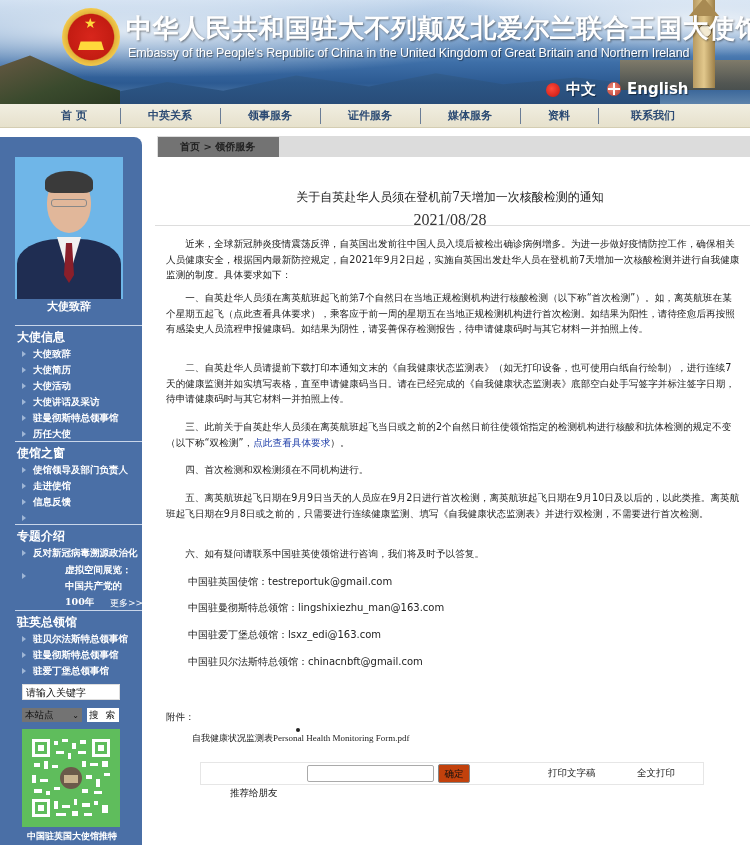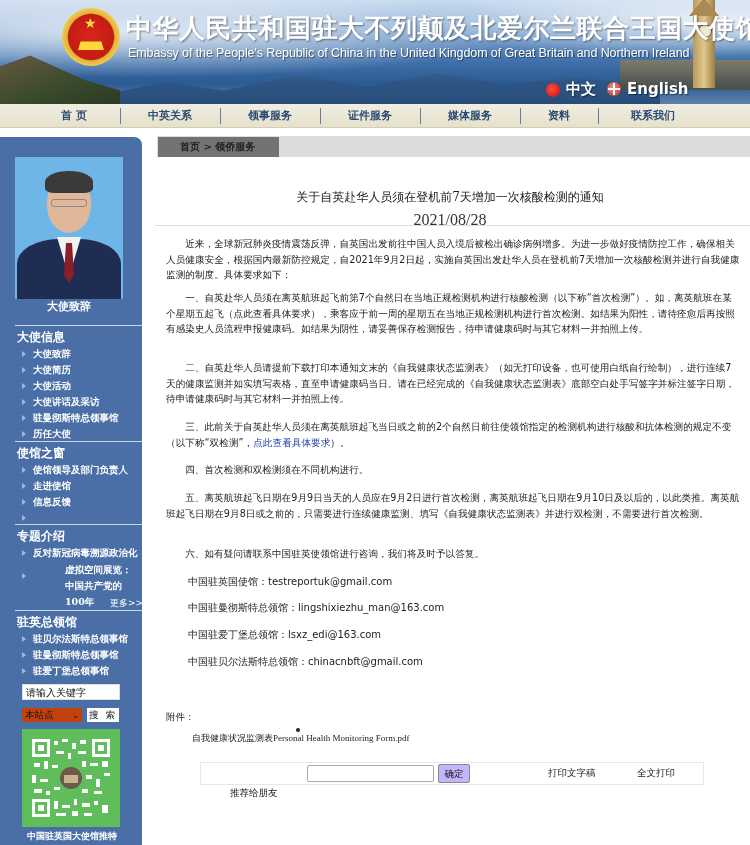--- a/index.html
+++ b/index.html
@@ -59,21 +59,21 @@
 
   .sb-rule { position:absolute; left:15px; width:127px; height:1px; background:#c9d6ea; }
   .sb-heading { position:absolute; left:17px; font-family:"DejaVu Serif", serif; font-size:12px; font-weight:bold; color:#fff; }
   .sb-link { position:absolute; left:22px; font-family:"DejaVu Serif", serif; font-size:9.5px; color:#fff; font-weight:bold; display:flex; align-items:flex-start; cursor:pointer; white-space:nowrap; }
   .sb-link .arrow { width:0; height:0; border-left:4px solid #9fb6d6; border-top:3px solid transparent; border-bottom:3px solid transparent; margin-right:7px; margin-top:3px; flex:none; }
   .sb-link.multi { white-space:normal; width:118px; line-height:16px; }
   .sb-link.multi .arrow { margin-top:11px; }
   .more { position:absolute; left:110px; top:597px; font-family:"DejaVu Serif", serif; font-size:9px; color:#fff; cursor:pointer; }
 
   .search-input { position:absolute; left:22px; top:684px; width:98px; height:16px; background:#fff; border:1px solid #ddd; font-size:10px; color:#111; padding:1px 3px; font-family:"DejaVu Sans", sans-serif; }
-  .site-select { position:absolute; left:22px; top:708px; width:60px; height:14px; background:#c2410c; font-size:9.5px; color:#111; display:flex; align-items:center; justify-content:space-between; padding:0 3px; cursor:pointer; }
+  .site-select { position:absolute; left:22px; top:708px; width:60px; height:14px; background:#737373; font-size:9.5px; color:#111; display:flex; align-items:center; justify-content:space-between; padding:0 3px; cursor:pointer; }
   .site-select .caret { font-size:8px; }
   .search-btn { position:absolute; left:87px; top:708px; width:32px; height:14px; background:#fff; font-size:9.5px; color:#111; text-align:center; line-height:14px; cursor:pointer; letter-spacing:2px; }
   .qr { position:absolute; left:22px; top:729px; width:98px; height:98px; background:#5fbd5c; }
   .qr svg { position:absolute; left:10px; top:10px; }
   .qr-caption { position:absolute; left:16px; top:830px; width:112px; text-align:center; font-size:9px; font-weight:bold; color:#fff; font-family:"DejaVu Serif", serif; }
 
   
   .crumb-bar { position:absolute; left:157px; top:136px; width:593px; height:21px; background:#dcdcdc; }
   .crumb-tab { position:absolute; left:157px; top:136px; width:122px; height:21px; background:#737373; border-left:1px solid #ddd; border-top:1px solid #ddd; font-family:"DejaVu Serif", serif; font-size:10px; font-weight:bold; color:#222; line-height:20px; padding-left:22px; }
   .crumb-tab .home { cursor:pointer; }
@@ -87,21 +87,21 @@
   .contact { position:absolute; left:188px; font-size:10px; color:#222; white-space:nowrap; }
   .contact .email { cursor:pointer; }
 
   .attach-label { position:absolute; left:166px; top:711px; font-family:"DejaVu Serif", serif; font-size:9.5px; color:#222; }
   .attach-item { position:absolute; left:192px; top:728px; font-family:"Liberation Serif", serif; font-size:9px; color:#222; display:flex; align-items:center; cursor:pointer; white-space:nowrap;flex-direction:column; }
   .attach-item .bullet { width:4px; height:4px; border-radius:50%; background:#222; margin-right:6px; }
 
   .share-bar { position:absolute; left:200px; top:762px; width:504px; height:23px; border:1px solid #e6e6e6; background:#fff; }
   .share-label { position:absolute; left:230px; top:787px; font-family:"DejaVu Serif", serif; font-size:9.5px; color:#222; }
   .share-input { position:absolute; left:307px; top:765px; width:127px; height:17px; border:1px solid #aaa; border-radius:2px; background:#fff; }
-  .share-ok { position:absolute; left:438px; top:764px; width:32px; height:19px; border:1px solid #888; border-radius:2px; background:#c4b5fd; font-size:9.5px; text-align:center; line-height:17px; cursor:pointer; color:#111; }
+  .share-ok { position:absolute; left:438px; top:764px; width:32px; height:19px; border:1px solid #888; border-radius:2px; background:#c2410c; font-size:9.5px; text-align:center; line-height:17px; cursor:pointer; color:#111; }
   .print-text { position:absolute; left:548px; top:767px; font-family:"DejaVu Serif", serif; font-size:9.5px; color:#222; cursor:pointer; }
   .print-all { position:absolute; left:637px; top:767px; font-family:"DejaVu Serif", serif; font-size:9.5px; color:#222; cursor:pointer; }
 </style>
 </head>
 <body>
 
 <div class="banner">
   <div class="sky"></div>
   <div class="mountains"></div>
   <div class="wall"></div>

